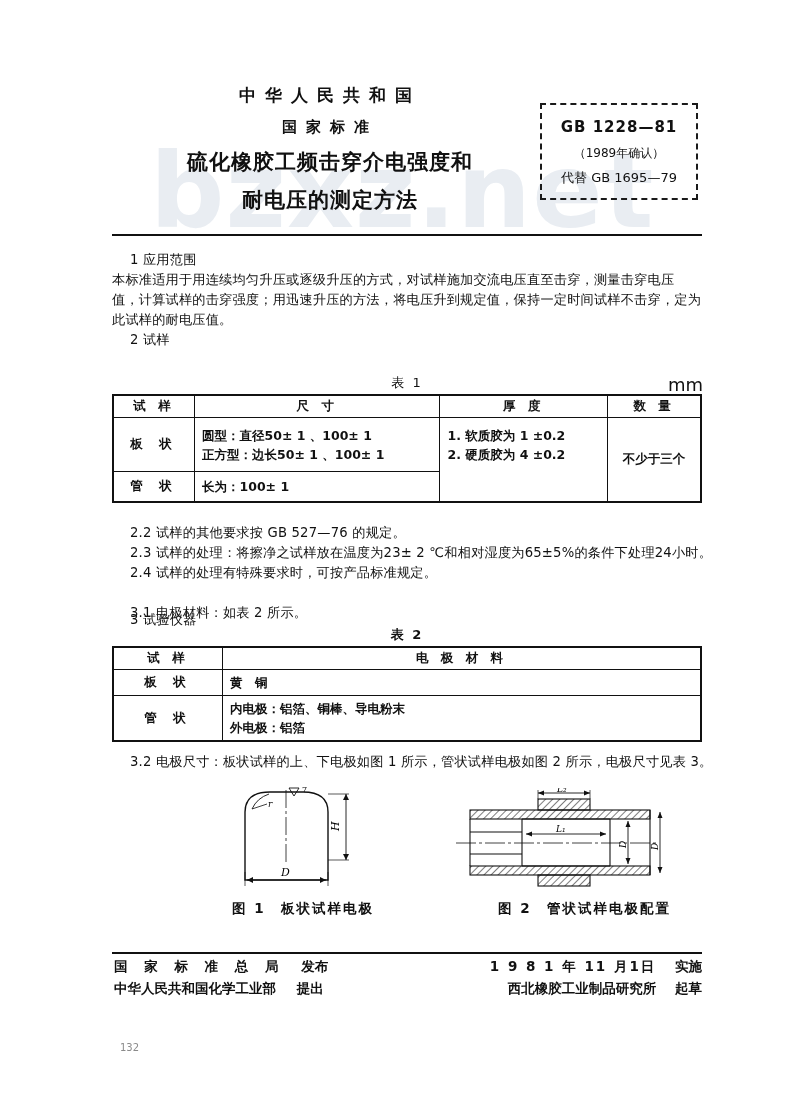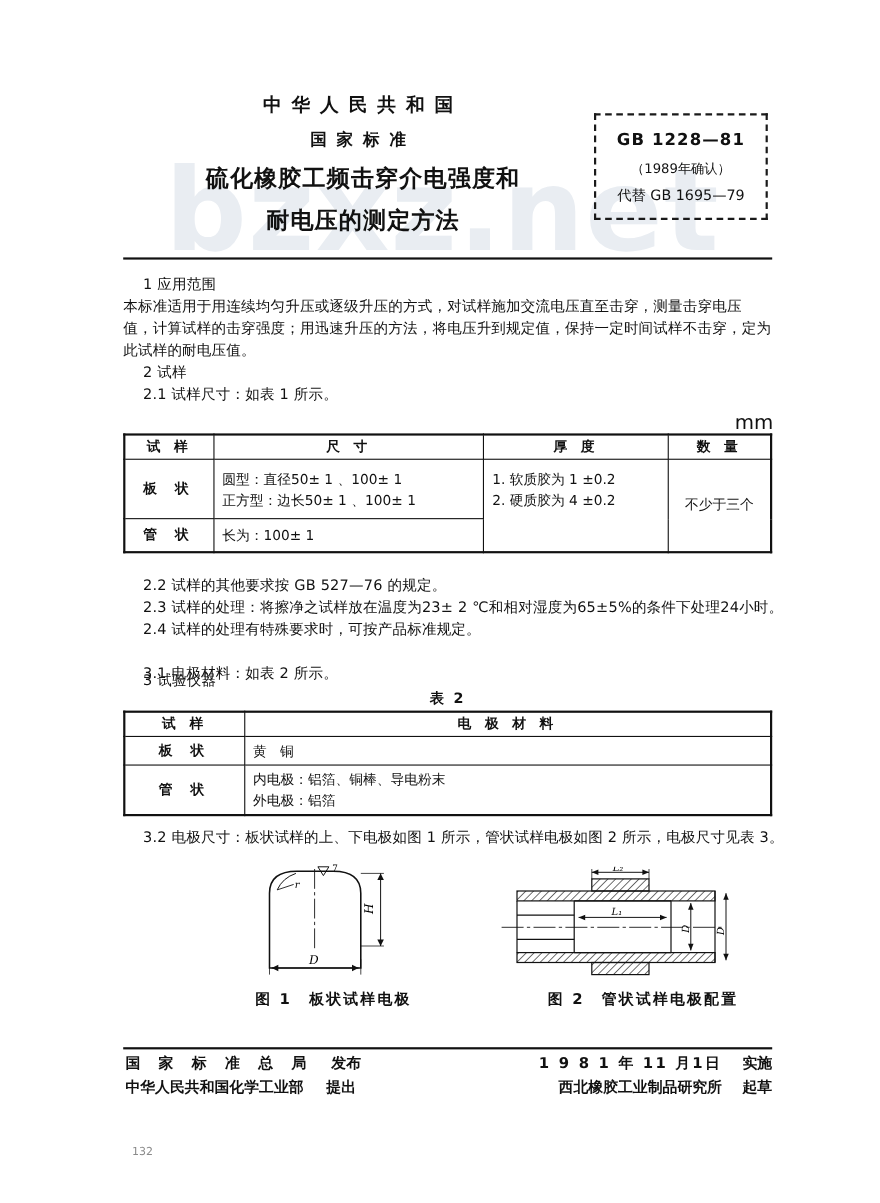--- a/index.html
+++ b/index.html
@@ -139,20 +139,21 @@
   table.doc {
     position: absolute;
     border-collapse: collapse;
     font-size: 12.5px;
     background: transparent;
   }
   table.doc td {
     border: 1px solid #111;
     padding: 3px 7px;
     vertical-align: middle;
+    font-weight: bold;
   }
   table.doc tr.hdrrow td {
     text-align: center;
     font-weight: bold;
     letter-spacing: 4px;
     padding: 2px 7px;
   }
   table.doc td.ctr { text-align: center; }
   table.doc td.spc { letter-spacing: 6px; font-weight: bold; text-align: center; }
   .cellline { line-height: 19px; white-space: nowrap; }
@@ -213,22 +214,22 @@
       <div class="std-replace">代替 GB 1695—79</div>
     </div>
 
     <div class="rule rule-top"></div>
 
     <div class="btxt p-l" style="top:250px;">1 应用范围</div>
     <div class="btxt p-l0" style="top:270px;left:112px;">本标准适用于用连续均匀升压或逐级升压的方式，对试样施加交流电压直至击穿，测量击穿电压</div>
     <div class="btxt p-l0" style="top:290px;left:112px;">值，计算试样的击穿强度；用迅速升压的方法，将电压升到规定值，保持一定时间试样不击穿，定为</div>
     <div class="btxt p-l0" style="top:310px;left:112px;">此试样的耐电压值。</div>
     <div class="btxt p-l" style="top:330px;">2 试样</div>
-    <div class="btxt p-l" style="top:350px;">2.1 试样尺寸：如表 1 所示。</div>
-
+
+    <div class="tbl-cap" style="left:112px; top:374px; width:590px;">表 1</div>
     <div class="unit-mm" style="left:668px; top:374px;">mm</div>
 
     <table class="doc" id="table1" style="left:112px; top:394px; width:590px;">
       <colgroup>
         <col style="width:82px">
         <col style="width:246px">
         <col style="width:168px">
         <col style="width:94px">
       </colgroup>
       <tbody>

